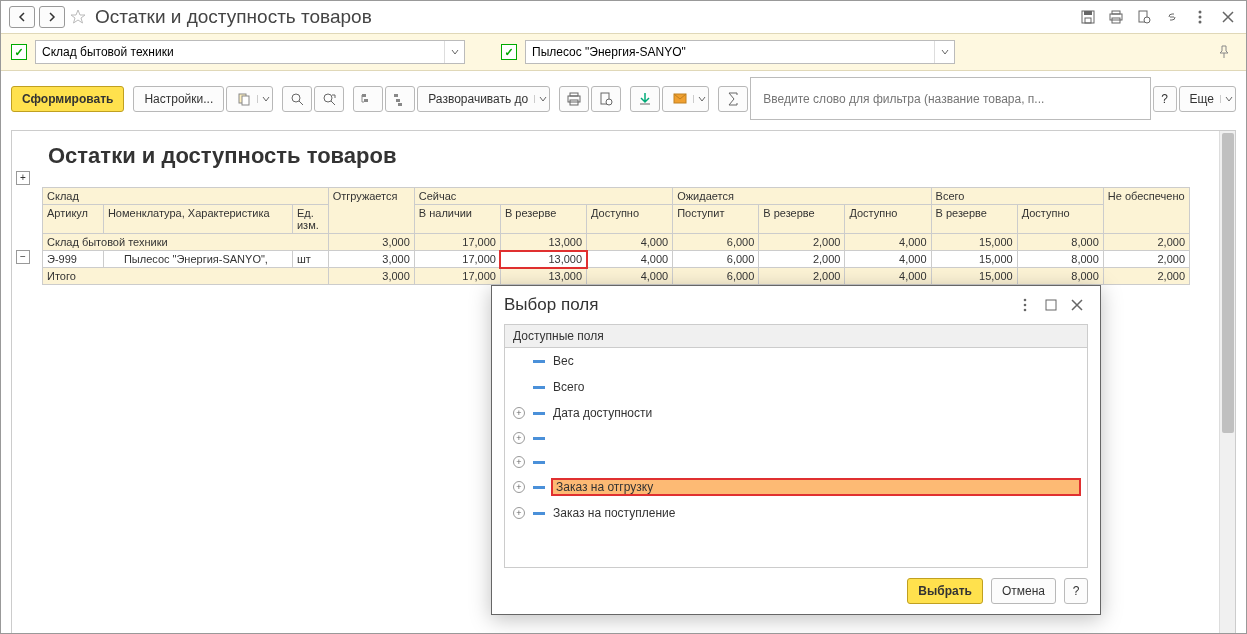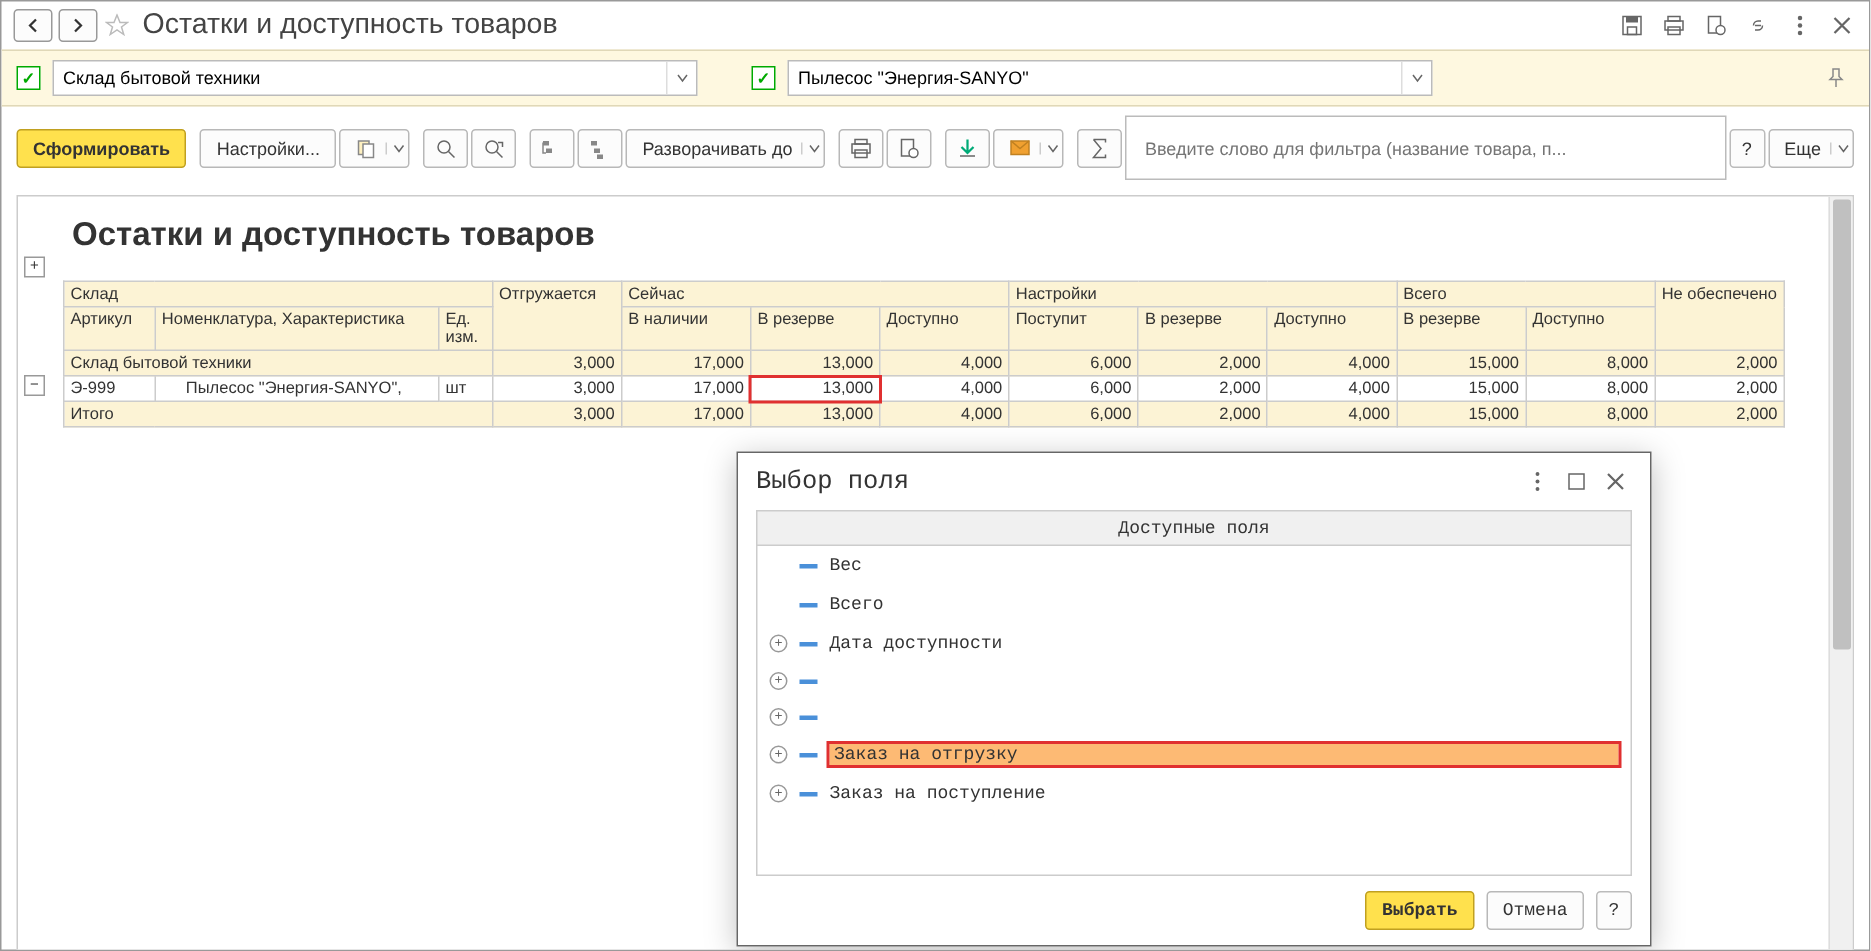--- a/index.html
+++ b/index.html
@@ -40,26 +40,26 @@
 table.report td, table.report th { border: 1px solid #ccc; padding: 2px 4px; font-size: 11px; text-align: left; vertical-align: top; }
 table.report th { background: #fcf3d5; font-weight: normal; }
 table.report .num { text-align: right; }
 table.report .group-row td { background: #fcf3d5; }
 table.report .total-row td { background: #fcf3d5; }
 .highlight-cell { outline: 2px solid #e03030; outline-offset: -1px; }
 
 .scrollbar-v { position: absolute; right: 0; top: 0; width: 16px; height: 100%; background: #f0f0f0; border-left: 1px solid #ddd; }
 .scrollbar-thumb { width: 12px; height: 300px; background: #c0c0c0; margin: 2px; border-radius: 2px; }
 
-.dialog { position: absolute; left: 490px; top: 300px; width: 610px; height: 330px; background: #fff; border: 1px solid #666; box-shadow: 0 4px 20px rgba(0,0,0,0.25); display: flex; flex-direction: column; font-family: Liberation Mono, monospace; }
+.dialog { position: absolute; left: 490px; top: 284px; width: 610px; height: 330px; background: #fff; border: 1px solid #666; box-shadow: 0 4px 20px rgba(0,0,0,0.25); display: flex; flex-direction: column; }
 .dlg-title { display: flex; align-items: center; padding: 8px 12px; font-size: 17px; }
 .dlg-title-text { flex: 1; }
 .dlg-ctl { width: 22px; height: 22px; display: flex; align-items: center; justify-content: center; cursor: pointer; margin-left: 4px; }
 .dlg-body { flex: 1; padding: 0 12px; overflow: hidden; display: flex; flex-direction: column; }
-.field-header { background: #f0f0f0; border: 1px solid #ccc; padding: 4px 8px; font-size: 12px; text-align: center; }
+.field-header { background: #f0f0f0; border: 1px solid #ccc; padding: 4px 8px; font-size: 12px; }
 .field-list { border: 1px solid #ccc; border-top: none; flex: 1; overflow-y: auto; background: #fff; }
 .field-row { display: flex; align-items: center; padding: 6px 8px; gap: 8px; cursor: pointer; }
 .field-row .exp { width: 12px; height: 12px; border: 1px solid #999; font-size: 9px; line-height: 10px; text-align: center; border-radius: 6px; color: #666; }
 .field-row .exp.blank { border: none; }
 .field-row .lb { width: 12px; height: 3px; background: #4a90d9; }
 .field-row .name { flex: 1; }
 .field-row.sel .name { background: #fdba74; outline: 2px solid #e03030; padding: 0 3px; }
 .dlg-foot { padding: 10px 12px; display: flex; justify-content: flex-end; gap: 8px; align-items: flex-start; }
 
 svg { display: block; }
@@ -260,21 +260,21 @@
     <div class="report-expand">+</div>
     <div class="row-expand" style="top:119px">−</div>
     <div class="report-scroll">
       <div class="report-title">Остатки и доступность товаров</div>
       <table class="report">
         <tbody>
             <tr>
           <th colspan="3">Склад</th>
           <th rowspan="2" style="width:82px">Отгружается</th>
           <th colspan="3">Сейчас</th>
-          <th colspan="3">Настройки</th>
+          <th colspan="3">Ожидается</th>
           <th colspan="2">Всего</th>
           <th rowspan="2" style="width:82px">Не обеспечено</th>
         </tr>
         <tr>
           <th style="width:58px">Артикул</th>
           <th style="width:180px">Номенклатура, Характеристика</th>
           <th style="width:34px">Ед. изм.</th>
           <th style="width:82px">В наличии</th>
           <th style="width:82px">В резерве</th>
           <th style="width:82px">Доступно</th>

